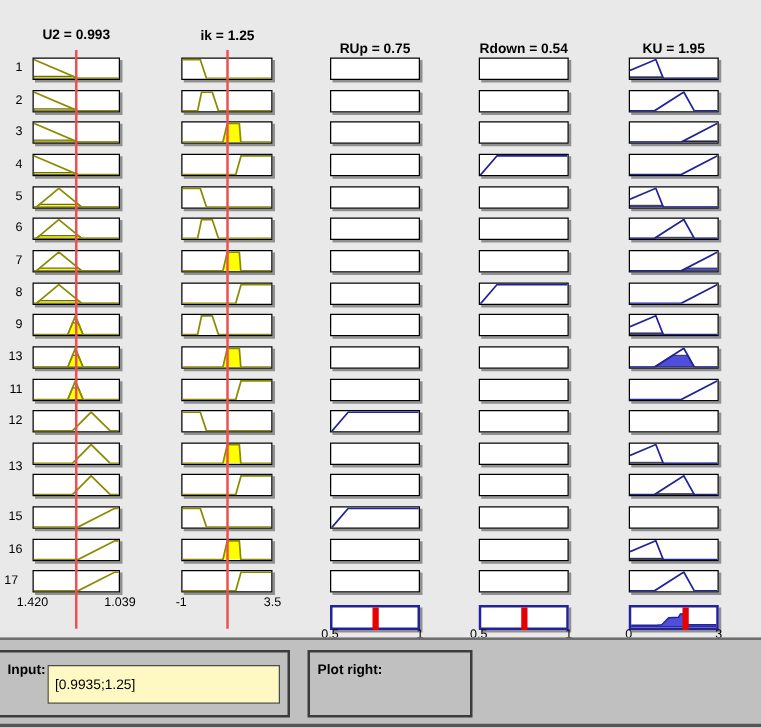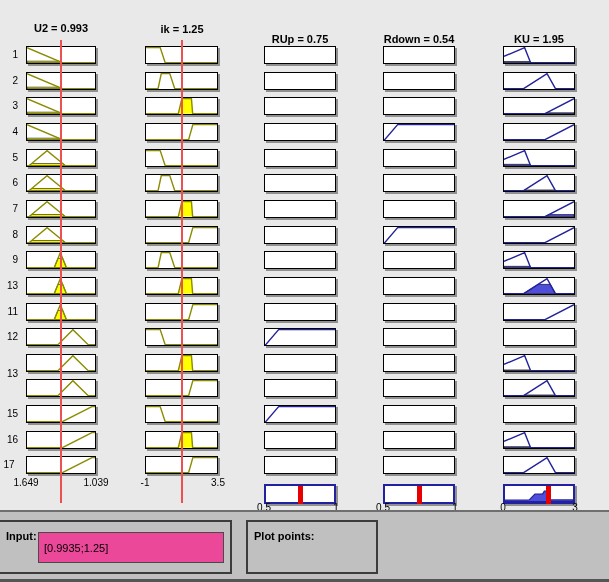--- a/index.html
+++ b/index.html
@@ -12,21 +12,21 @@
   .mfbox svg{position:absolute;left:0;top:0;width:100%;height:100%;display:block;}
   .aggbox{position:absolute;background:#fff;border:2px solid #2222a0;box-shadow:2px 2px 0 rgba(0,0,0,.38);}
   .aggbox svg{position:absolute;left:0;top:0;width:100%;height:100%;display:block;}
   .aggbar{position:absolute;background:#e60000;}
   .idxline{position:absolute;width:2px;background:rgba(238,80,80,.9);z-index:3;}
   .tick{position:absolute;transform:translateX(-50%);font-size:10px;white-space:nowrap;z-index:1;}
   .footer{position:absolute;left:0;top:510px;width:609px;height:72px;background:#c0c0c0;
           border-top:2px solid #6f6f6f;border-bottom:3px solid #555;z-index:5;}
   .panel{position:absolute;top:8px;height:54px;border:2px solid #3c3c3c;background:#c0c0c0;}
   .plabel{position:absolute;font-size:11px;font-weight:bold;white-space:nowrap;}
-  .field{position:absolute;background:#ec4899;border:1px solid #4a4a4a;font-size:11px;
+  .field{position:absolute;background:#fef9c3;border:1px solid #4a4a4a;font-size:11px;
          display:flex;align-items:center;padding-left:5px;}
   .btn{position:absolute;top:14px;width:34px;height:30px;background:#c9c9c9;border:1px solid #2e2e2e;
        box-shadow:inset 1px 1px 0 #efefef, inset -1px -1px 0 #8a8a8a;
        font-family:"Liberation Sans",sans-serif;font-size:11px;text-align:center;line-height:28px;cursor:pointer;}
 </style>
 </head>
 <body>
 
 <div class="app">
 
@@ -375,21 +375,21 @@
       <div class="mfbox" style="left: 503px; top: 456px; width: 72px; height: 18px;">
         <svg viewBox="0 0 100 100" preserveAspectRatio="none">
           <polyline points="0.00,98.00 28.00,98.00 61.50,4.00 73.50,98.00 100.00,98.00" fill="none" stroke="#22229a" stroke-width="1.4" vector-effect="non-scaling-stroke"></polyline>
         </svg>
       </div>
     </div>
 
   <div class="idxline" style="left: 60px; top: 40px; height: 463px; background: rgb(238, 80, 80);"></div>
   <div class="idxline" style="left: 181px; top: 40px; height: 463px; background: rgb(238, 80, 80);"></div>
 
-  <span class="tick" style="left:26px;top:477px">1.649</span>
+  <span class="tick" style="left:26px;top:477px">1.420</span>
   <span class="tick" style="left:96px;top:477px">1.039</span>
   <span class="tick" style="left:145px;top:477px">-1</span>
   <span class="tick" style="left:218px;top:477px">3.5</span>
 
   <span class="tick" style="left:264px;top:502px">0.5</span>
   <span class="tick" style="left:336px;top:502px">1</span>
   <span class="tick" style="left:383px;top:502px">0.5</span>
   <span class="tick" style="left:455px;top:502px">1</span>
   <span class="tick" style="left:503px;top:502px">0</span>
   <span class="tick" style="left:575px;top:502px">3</span>
@@ -408,16 +408,16 @@
     </div>
 
   <div class="footer">
     <div class="panel" style="left:-6px;width:238px">
       <span class="plabel" style="left:10px;top:8px">Input:</span>
       <div class="field" style="left:42px;top:10px;width:186px;height:31px">
         <span>[0.9935;1.25]</span>
       </div>
     </div>
     <div class="panel" style="left:246px;width:132px">
-      <span class="plabel" style="left:6px;top:8px">Plot points:</span>
+      <span class="plabel" style="left:6px;top:8px">Plot right:</span>
     </div>
   </div>
 </div>
 
 </body></html>

